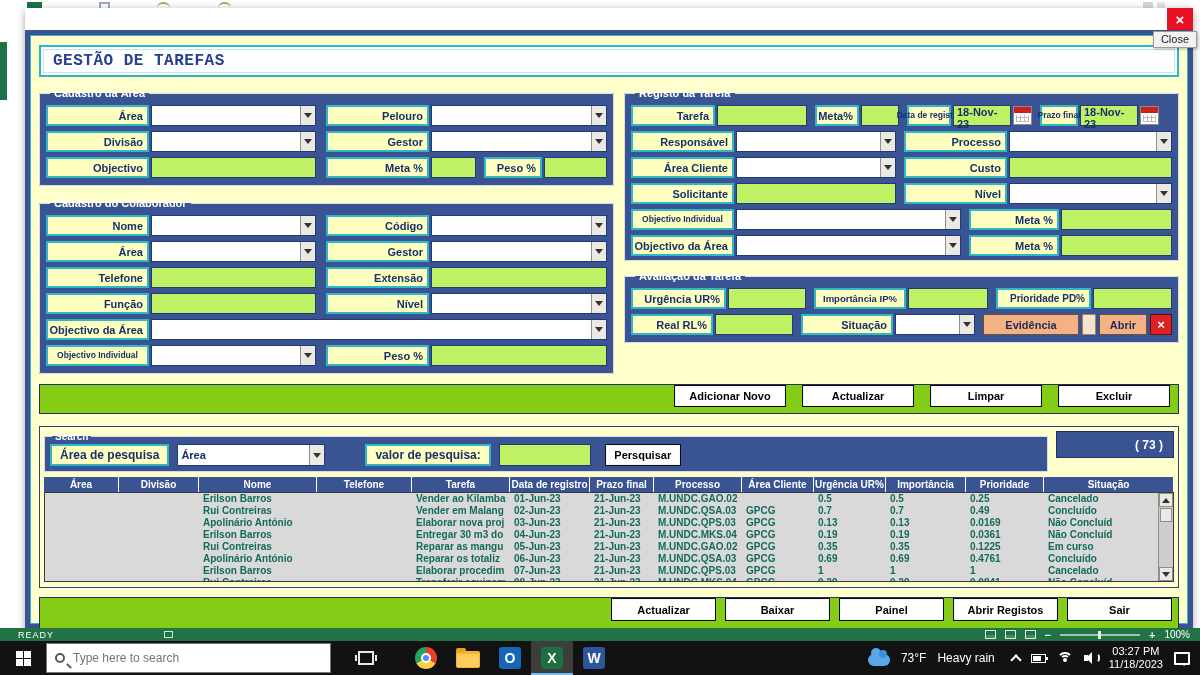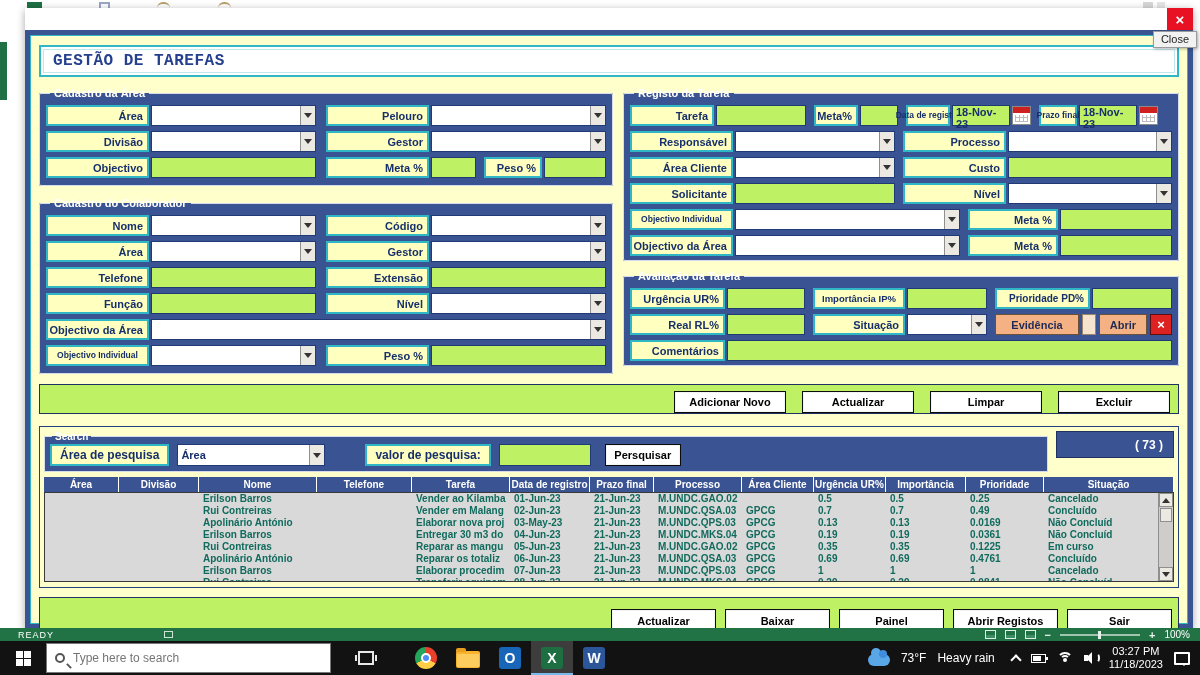--- a/index.html
+++ b/index.html
@@ -55,21 +55,21 @@
   .cal::after { content:''; position:absolute; left:2px; right:2px; top:8px; bottom:2px;
                 background:repeating-linear-gradient(90deg,#bbb 0 1px,transparent 1px 4px),
                            repeating-linear-gradient(0deg,#bbb 0 1px,transparent 1px 4px); }
 
   .obtn { background:#f4b183; border:1px solid #6b503a; color:#1d2a55; font-weight:bold; font-size:11px;
           display:flex; align-items:center; justify-content:center; cursor:pointer; }
   .mini { width:14px; background:#f5e3ce; border:1px solid #9a8568; margin:0 3px; }
   .xbtn { width:22px; background:#dd2222; border:1px solid #5d0f0f; color:#fff; font-weight:bold; font-size:13px;
           display:flex; align-items:center; justify-content:center; margin-left:3px; cursor:pointer; }
 
-  .bar { background:#bef264; border:1px solid #203060; display:flex; align-items:flex-end; justify-content:flex-end;padding-left:36px; }
+  .bar { background:#84cc16; border:1px solid #203060; display:flex; align-items:flex-start; justify-content:flex-end;padding-left:36px; }
   .actions-bar { height:30px; margin-top:10px; padding-right:8px; gap:16px; }
   .btn { background:#fff; border:1px solid #0c0c0c; box-shadow:inset 0 0 0 1px #f4f4f4; color:#000;
          font-weight:bold; font-size:11px; height:22px; display:flex; align-items:center; justify-content:center; cursor:pointer; }
   .actions-bar .btn { width:112px; }
 
   .search-table { margin-top:12px; border:1px solid #24407f; background:#ffffcc; padding:4px 4px 5px; }
   .search-row { display:flex; gap:8px; }
   fieldset.sgroup { flex:1; background:#3a5392; border:1px solid #d7dced; padding:2px 5px 5px; }
   fieldset.sgroup legend { color:#fff; font-weight:bold; font-size:10px; padding:0 3px; margin-left:2px; }
   .search-in { display:flex; height:22px; }
@@ -441,43 +441,37 @@
                 <div class="ti" style="width:80px">
                     <span class="val"></span>
                   </div>
                 <span class="gap8"></span>
                 <div class="lb" style="width:95px; font-size:10px">Prioridade PD%</div>
                 <div class="ti flex1">
                     <span class="val"></span>
                   </div>
               </div>
               <div class="fr">
-                <div class="lb" style="width:95px">Real RL%</div>
+                <div class="lb" style="width:82px">Real RL%</div>
                 <div class="ti" style="width:78px">
                     <span class="val"></span>
                   </div>
                 <span class="gap8"></span>
                 <div class="lb" style="width:92px">Situação</div>
                 <div class="cb" style="width:80px">
                     <span class="val"></span>
                     <span class="dd">
                       <i></i>
                     </span>
                   </div>
                 <span class="gap8"></span>
-                <div class="obtn" style="width:84px">Evidência</div>
+                <div class="obtn" style="width:96px">Evidência</div>
                 <div class="mini"></div>
                 <div class="obtn" style="width:48px">Abrir</div>
                 <div class="xbtn">×</div>
-              </div>
-              <div class="fr" style="margin-bottom:2px">
-                <div class="lb" style="width:95px">Comentários</div>
-                <div class="ti flex1">
-                    <span class="val"></span>
-                  </div>
               </div>
             </fieldset>
           </div>
         </div>
 
         <div class="bar actions-bar">
           <div class="btn">Adicionar Novo</div>
           <div class="btn">Actualizar</div>
           <div class="btn">Limpar</div>
           <div class="btn">Excluir</div>
@@ -557,21 +551,21 @@
                 <span class="c10">0.7</span>
                 <span class="c11">0.49</span>
                 <span class="c12">Concluído</span>
               </div>
                 <div class="trow">
                 <span class="c0"></span>
                 <span class="c1"></span>
                 <span class="c2">Apolinário António</span>
                 <span class="c3"></span>
                 <span class="c4">Elaborar nova proj</span>
-                <span class="c5">03-May-23</span>
+                <span class="c5">03-Jun-23</span>
                 <span class="c6">21-Jun-23</span>
                 <span class="c7">M.UNDC.QPS.03</span>
                 <span class="c8">GPCG</span>
                 <span class="c9">0.13</span>
                 <span class="c10">0.13</span>
                 <span class="c11">0.0169</span>
                 <span class="c12">Não Concluíd</span>
               </div>
                 <div class="trow">
                 <span class="c0"></span>

